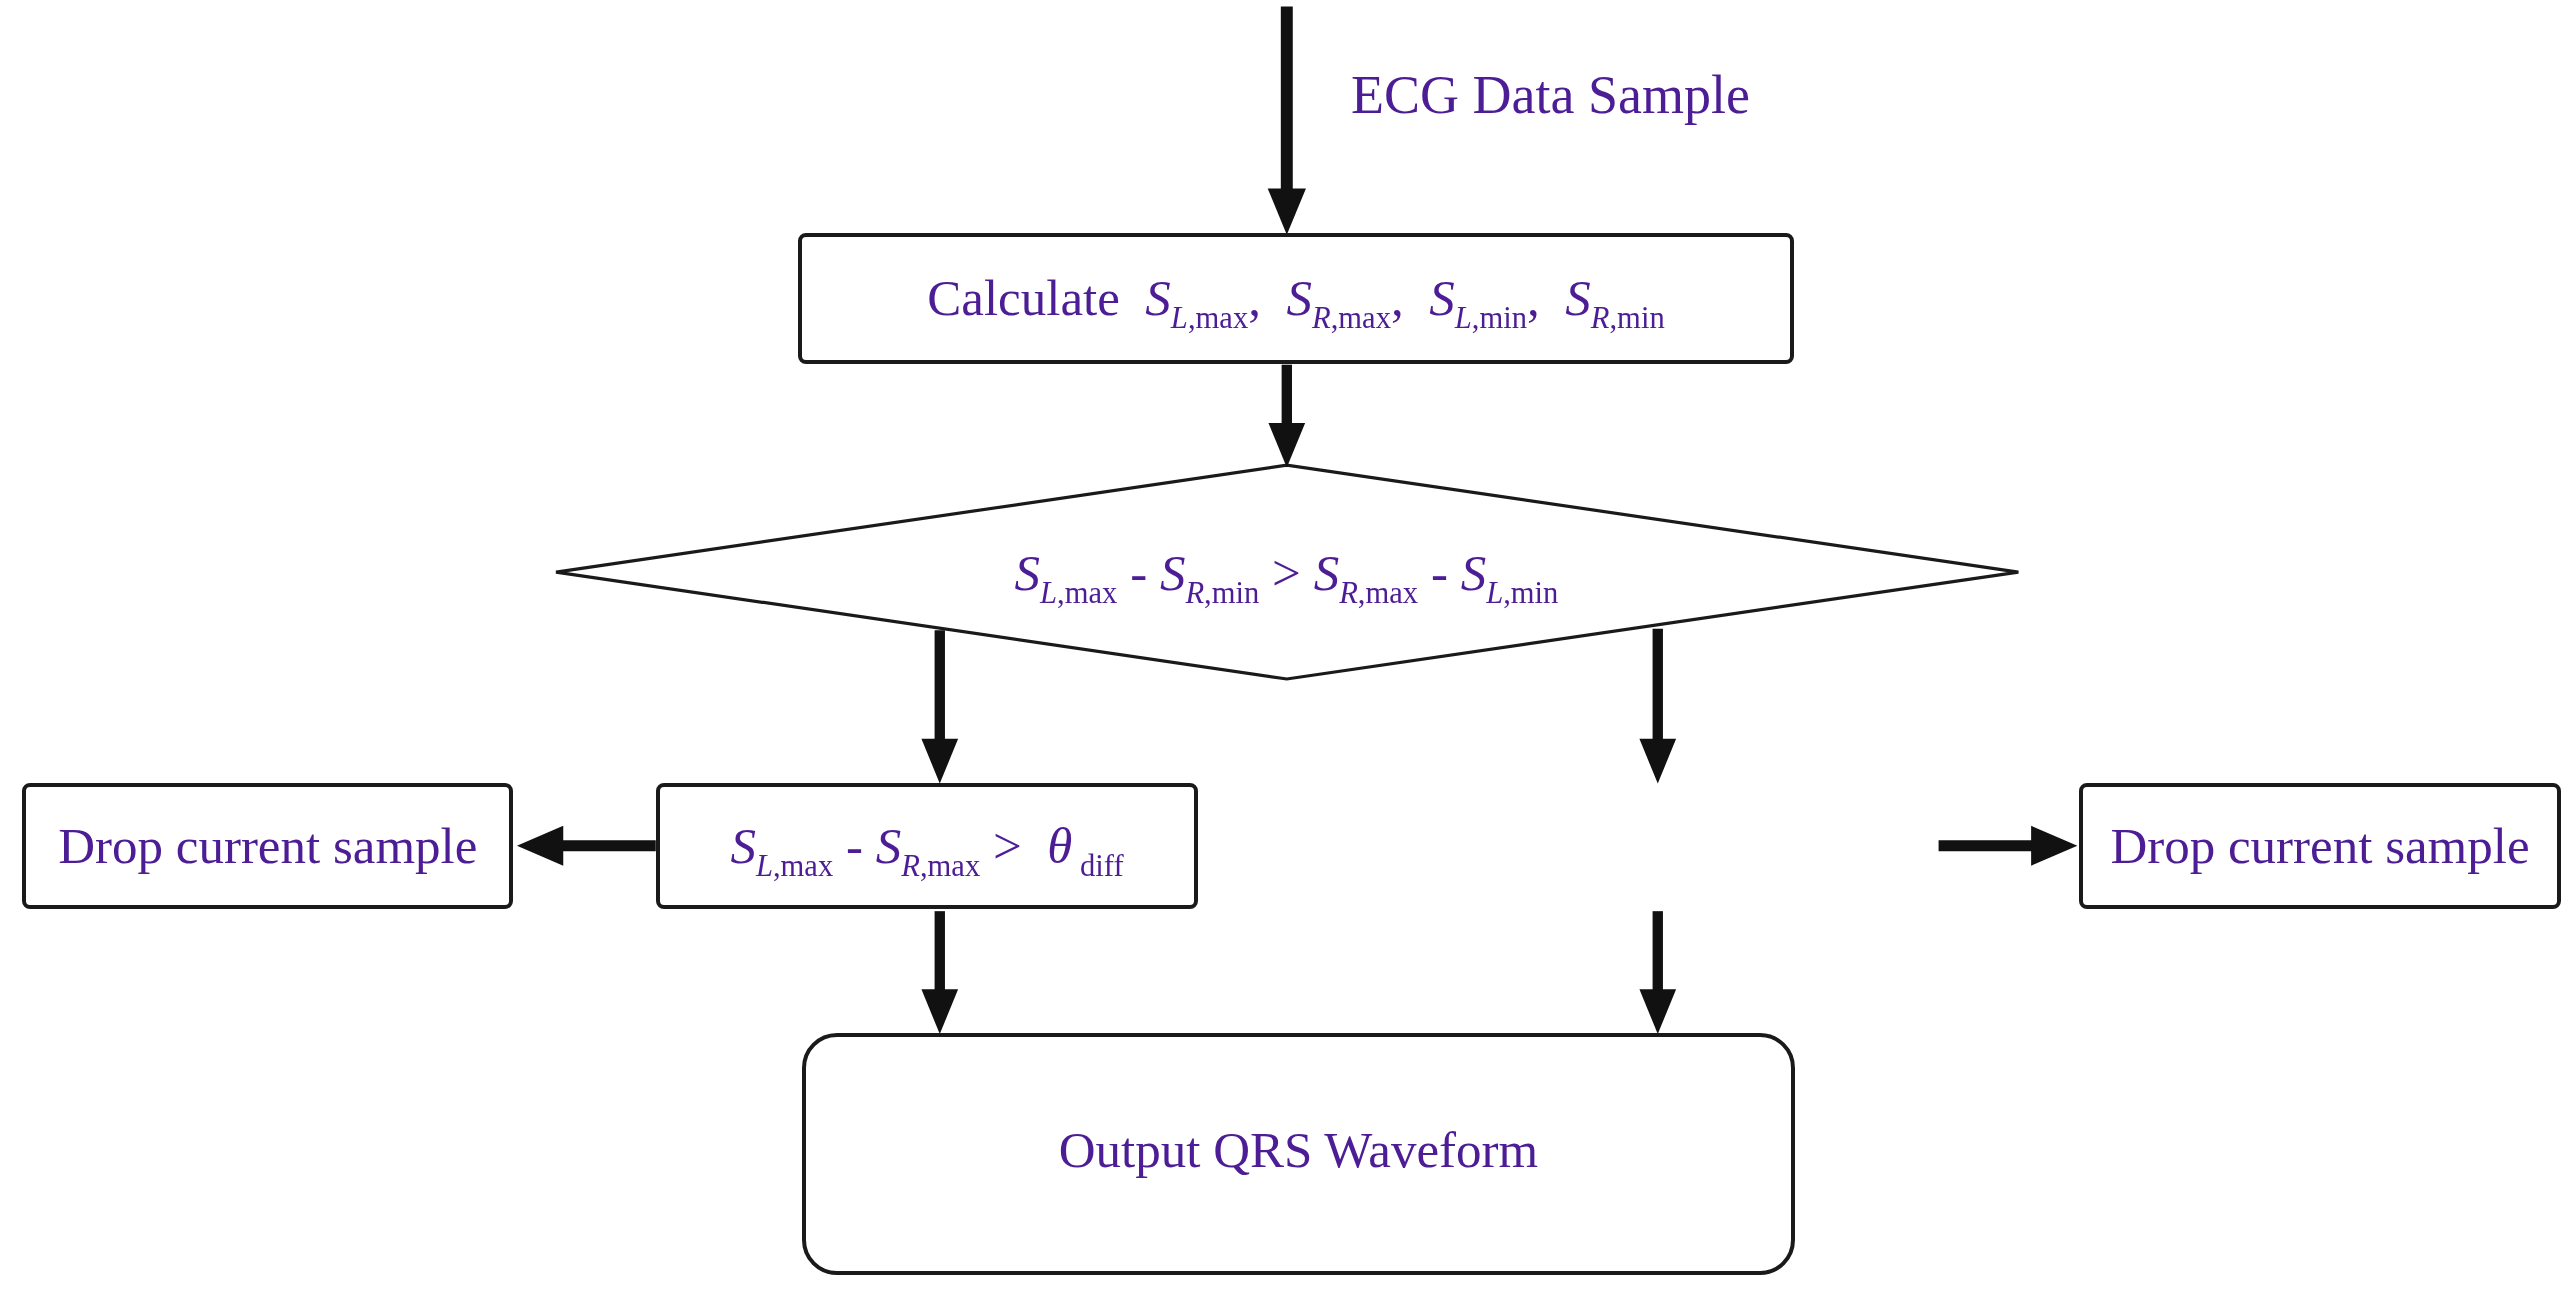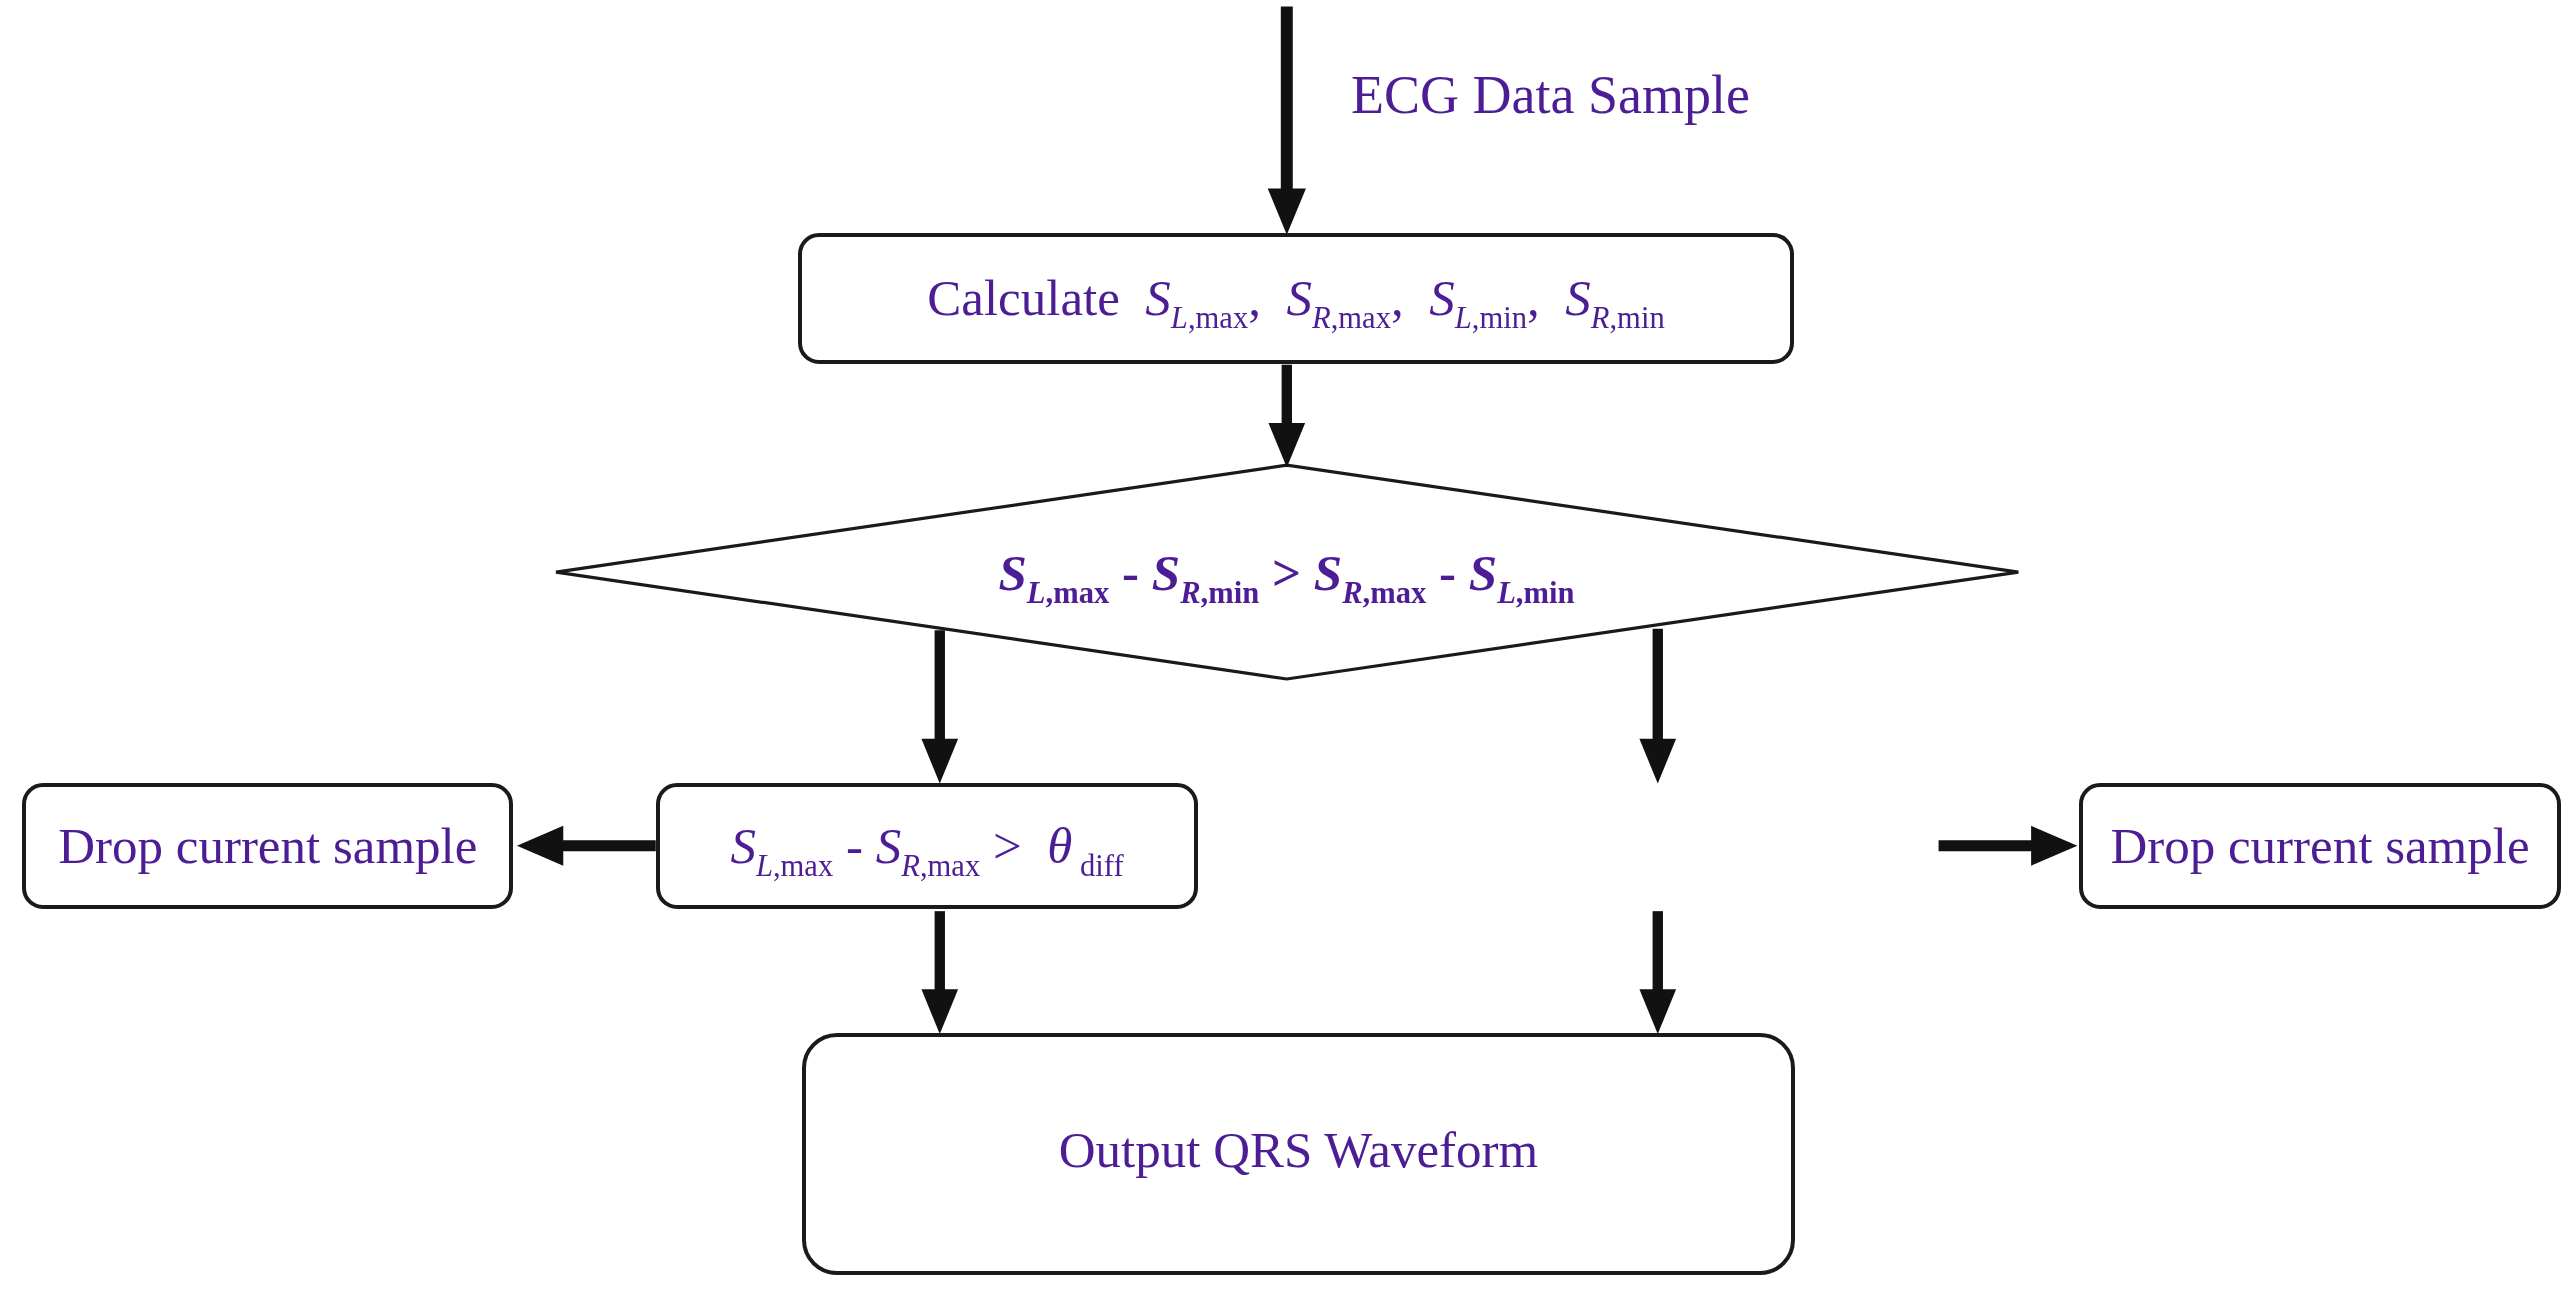--- a/index.html
+++ b/index.html
@@ -15,21 +15,21 @@
   .connectors {
     position: absolute;
     left: 0; top: 0;
     width: 2576px; height: 1291px;
   }
   .node {
     position: absolute;
     box-sizing: border-box;
     background: #ffffff;
     border: 4px solid #1a1a1a;
-    border-radius: 21px;
+    border-radius: 8px;
     display: flex;
     align-items: center;
     justify-content: center;
     text-align: center;
     font-size: 51px;
     line-height: 1.15;
   }
   .node.output {
     border-radius: 35px;
     flex-direction: column;
@@ -37,21 +37,20 @@
     padding-bottom: 8px;
   }
   .diamond-label {
     position: absolute;
     display: flex;
     align-items: center;
     justify-content: center;
     text-align: center;
     font-size: 51px;
     background: transparent;
-    font-weight: bold;
   }
   .float-label {
     position: absolute;
     font-size: 54px;
     white-space: nowrap;
   }
   .formula i { font-style: italic; }
   .formula sub, .node sub {
     font-size: 0.60em;
     vertical-align: -0.42em;

